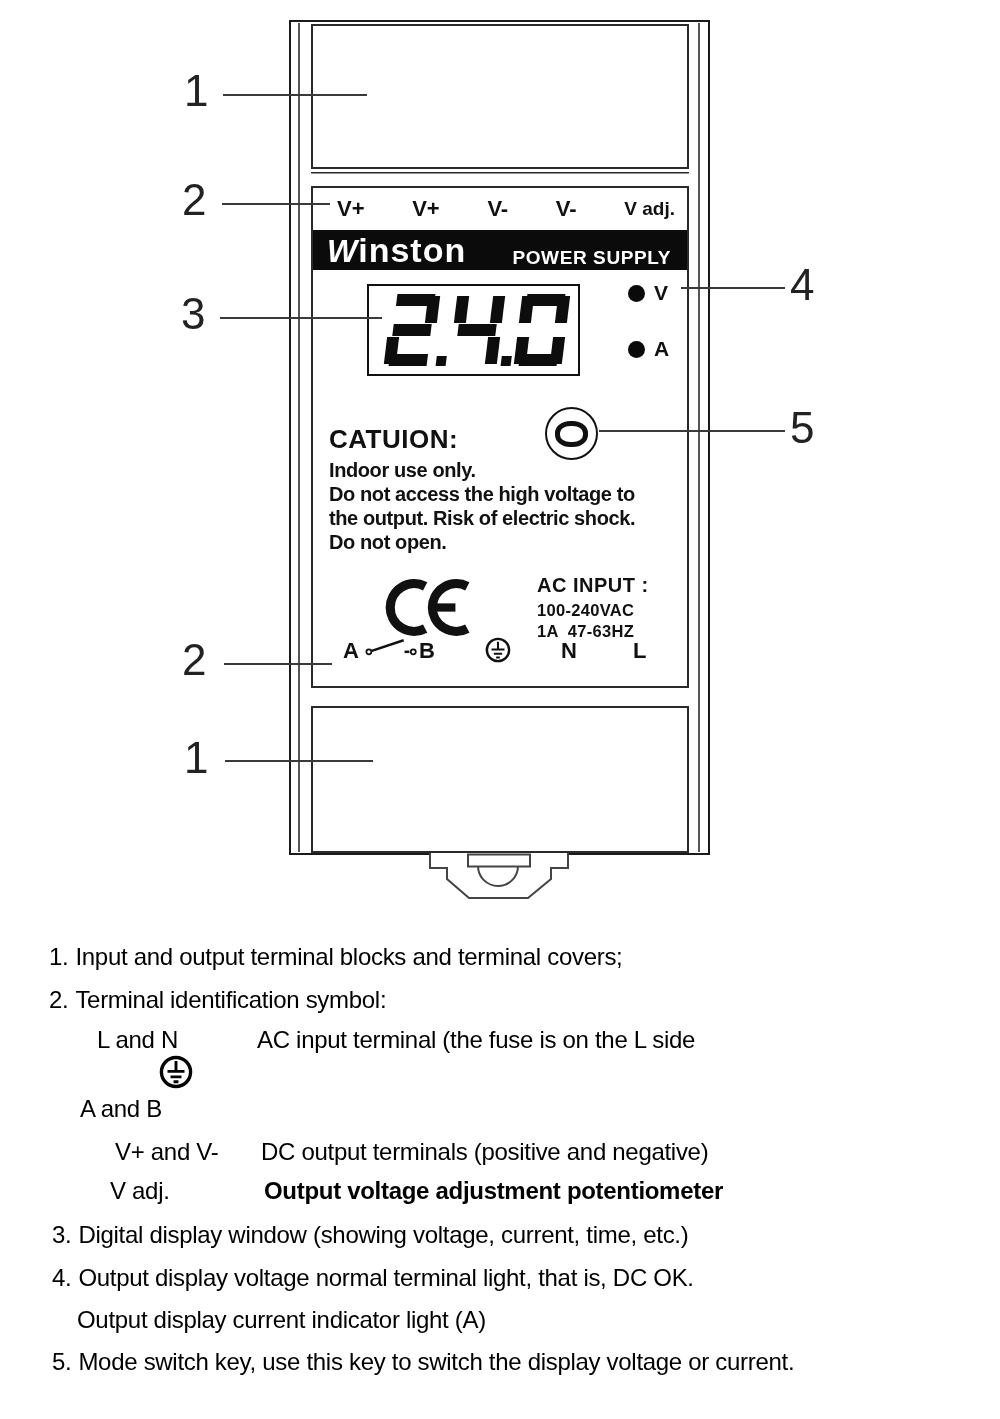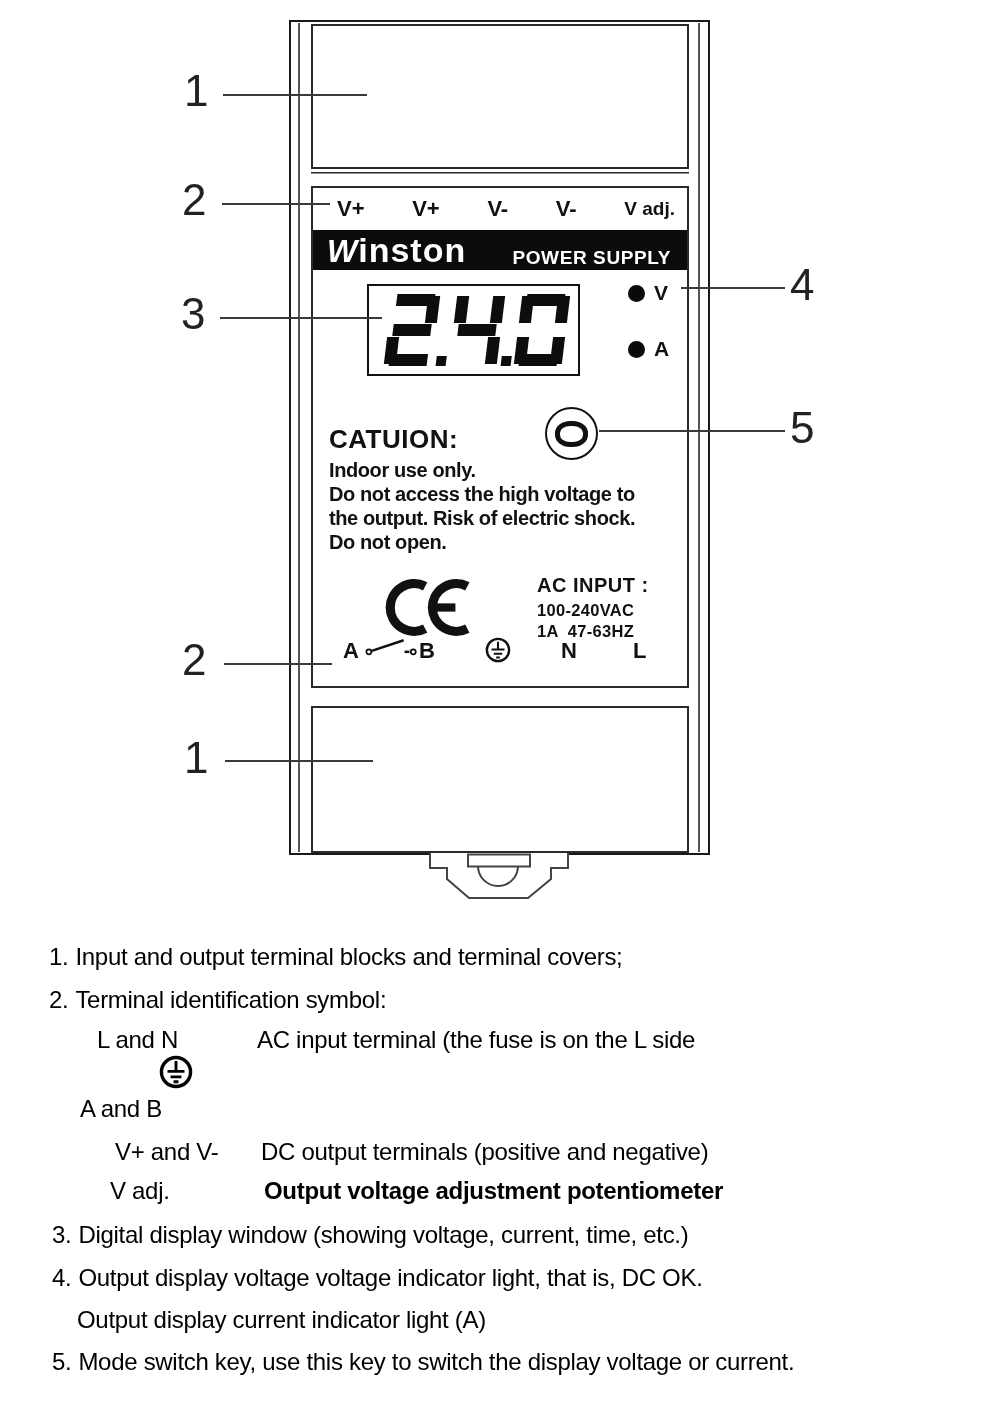--- a/index.html
+++ b/index.html
@@ -270,21 +270,21 @@
 
   <span class="lg-term t5">V adj.</span>
   <span class="lg-desc d5">Output voltage adjustment potentiometer</span>
 
   <div class="lg r3">
     <span>3.</span>
     <span>Digital display window (showing voltage, current, time, etc.)</span>
   </div>
   <div class="lg r4">
     <span>4.</span>
-    <span>Output display voltage voltage indicator light, that is, DC OK.</span>
+    <span>Output display voltage normal terminal light, that is, DC OK.</span>
   </div>
   <div class="lg r4b">
     <span>Output display current indicator light (A)</span>
   </div>
   <div class="lg r5">
     <span>5.</span>
     <span>Mode switch key, use this key to switch the display voltage or current.</span>
   </div>
 
 </div>

